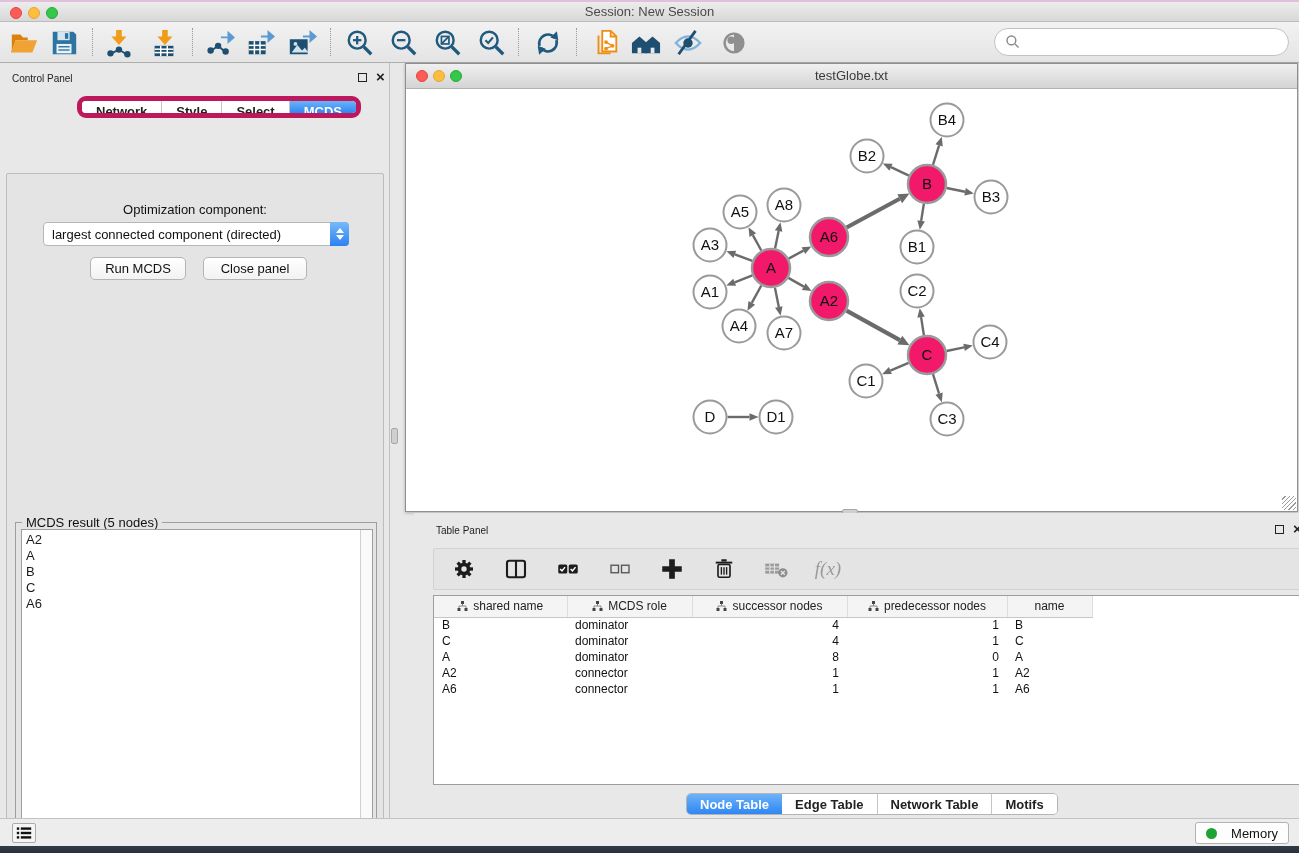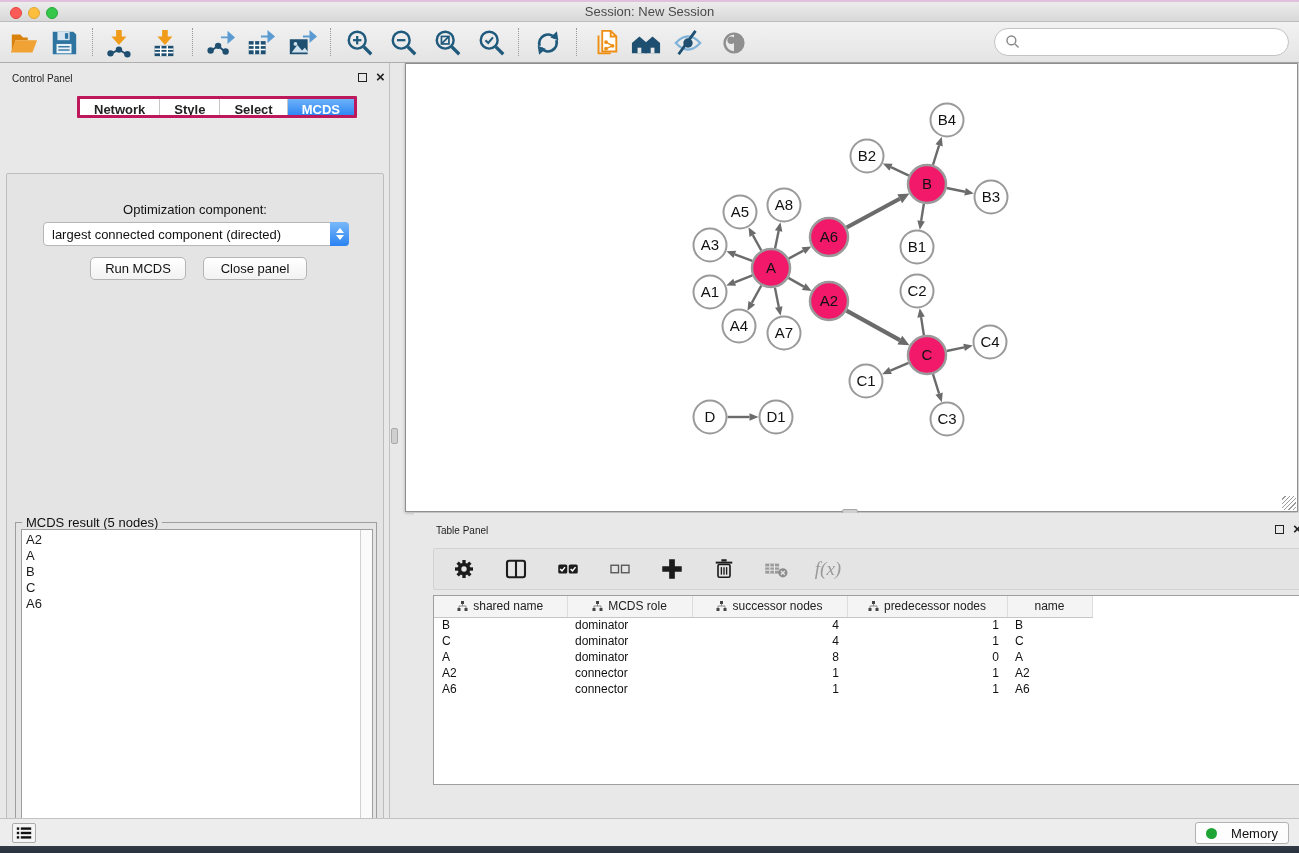--- a/index.html
+++ b/index.html
@@ -23,21 +23,21 @@
   .tb-sep { top:6px; width:1px; height:28px; border-left:1px dotted #9a9a9a; }
   .searchbox { right:10px; top:6px; width:295px; height:28px; background:#fff; border:1px solid #c2c2c2;
     border-radius:14px; display:flex; align-items:center; padding:0 10px; }
   .searchbox input { border:none; outline:none; flex:1; font-size:13px; margin-left:6px; background:transparent; }
 
   
   .cp { left:0; top:63px; width:390px; height:755px; background:#e8e8e8; border-right:1px solid #c0c0c0; }
   .panel-title { font-size:10px; color:#222; }
   .win-sq { display:inline-block; width:9px; height:9px; border:1.5px solid #222; }
   .win-x { font-size:15px; font-weight:bold; color:#222; line-height:10px; }
-  .seg { display:flex; border:3px solid #be185d; border-radius:1px; background:#fff; overflow:hidden; height:22px; }
+  .seg { display:flex; border:5px solid #be185d; border-radius:9px; background:#fff; overflow:hidden; height:22px; }
   .seg .s { padding:0 14px; font-size:13px; font-weight:bold; line-height:21px; color:#222;
     border-right:1px solid #c6c6c6; background:#fff; }
   .seg .s:last-child { border-right:none; }
   .seg .s.active { background:linear-gradient(#6cb2f8,#2f87f4); color:#fff; border-right:none; }
   .cp-inner { left:6px; top:110px; width:378px; height:690px; border:1px solid #bdbdbd; background:#e4e4e4; border-radius:2px; }
   .opt-label { width:100%; text-align:center; font-size:13px; color:#111; }
   .dropdown { display:flex; height:24px; background:#fff; border:1px solid #b6b6b6; border-radius:4px; align-items:center; }
   .dropdown .val { flex:1; font-size:13px; padding-left:8px; color:#111; white-space:nowrap; }
   .dd-btn { width:19px; height:24px; margin:-1px; border-radius:0 4px 4px 0;
     background:linear-gradient(#79b9f9,#2a82f2); display:flex; flex-direction:column; align-items:center; justify-content:center; gap:2px; }
@@ -291,20 +291,26 @@
           <div>C</div>
           <div>A6</div>
         </div>
     </div>
   </div>
 </div>
 
 <span class="abs divider-handle" style="left:391px; top:428px"></span>
 
 <div class="abs netwin">
+  <div class="abs netwin-titlebar">
+    <span class="abs tl red" style="left:10px; top:6px"></span>
+    <span class="abs tl yel" style="left:27px; top:6px"></span>
+    <span class="abs tl grn" style="left:44px; top:6px"></span>
+    <div class="netwin-title">testGlobe.txt</div>
+  </div>
   <svg id="graph-svg" class="abs" style="left:0; top:25px" width="891" height="422">
       <line x1="355.3136823396639" y1="161.50213583939285" x2="346.8343708999453" y2="146.18467001280447" stroke="#6b6b6b" stroke-width="2.4"></line>
       <polygon points="342.4755279527941,138.31063114053126 350.1589650904607,144.34426965734062 343.50977670942996,148.02507036826833" fill="#6b6b6b"></polygon>
       <line x1="369.04183057455737" y1="159.41266721560658" x2="372.6445744887115" y2="141.95321593932127" stroke="#6b6b6b" stroke-width="2.4"></line>
       <polygon points="374.4633982472623,133.13891618634423 376.36616771774624,142.72116374848716 368.92298125967676,141.18526813015538" fill="#6b6b6b"></polygon>
       <line x1="346.28605427212415" y1="171.9439221026042" x2="328.7959780894355" y2="165.34930321404946" stroke="#6b6b6b" stroke-width="2.4"></line>
       <polygon points="320.37470251189137,162.17406816022134 330.1366328899407,161.79365352575306 327.4553232889303,168.90495290234585" fill="#6b6b6b"></polygon>
       <line x1="346.38868096605233" y1="186.3224861772909" x2="328.6599977199807" y2="193.29770581508959" stroke="#6b6b6b" stroke-width="2.4"></line>
       <polygon points="320.28490415470424,196.59282459487048 327.2687253462954,189.7615551986395 330.051270093666,196.83385643153966" fill="#6b6b6b"></polygon>
       <line x1="355.3384531417733" y1="196.51155368053588" x2="345.80154958715036" y2="213.79719137328993" stroke="#6b6b6b" stroke-width="2.4"></line>
@@ -558,20 +564,26 @@
             <td>connector</td>
             <td class="num">1</td>
             <td class="num">1</td>
             <td>A6</td>
             <td></td>
           </tr>
         </tbody>
     </table>
   </div>
 
+  <div class="abs tp-tabs" style="left:272px; top:280px">
+    <span class="s active">Node Table</span>
+    <span class="s">Edge Table</span>
+    <span class="s">Network Table</span>
+    <span class="s">Motifs</span>
+  </div>
 </div>
 
 <div class="abs statusbar">
   <span class="abs list-btn">
     <svg width="18" height="16" viewBox="0 0 22 20">
         <g fill="#111">
           <rect x="2" y="3" width="3" height="3"></rect>
           <rect x="7" y="3" width="13" height="3"></rect>
           <rect x="2" y="8.5" width="3" height="3"></rect>
           <rect x="7" y="8.5" width="13" height="3"></rect>

